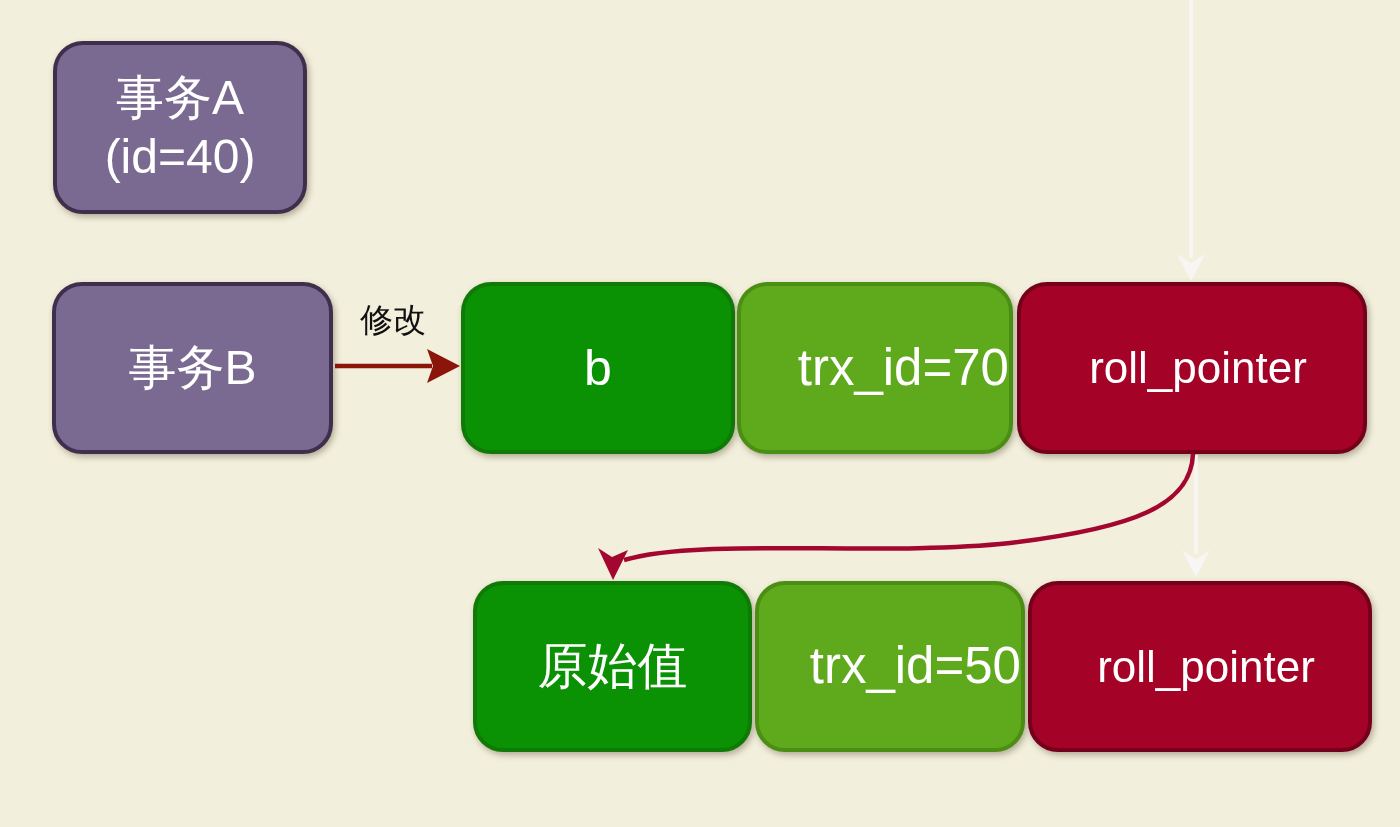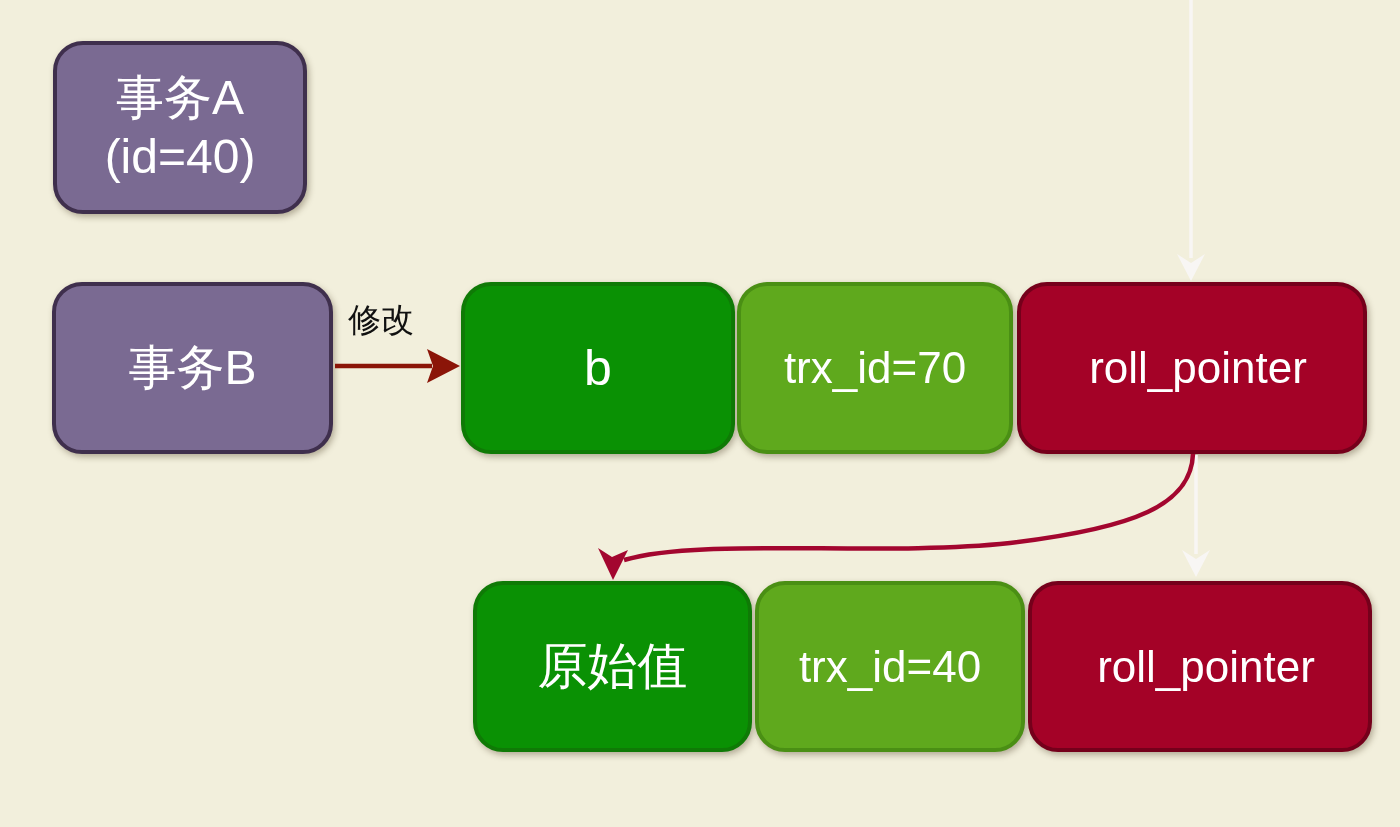--- a/index.html
+++ b/index.html
@@ -43,40 +43,41 @@
     font-size:48px;
   }
   .cell-value{
     background:var(--value-fill);
     border:4px solid var(--value-border);
     font-size:50px;
   }
   .cell-trx{
     background:var(--trx-fill);
     border:4px solid var(--trx-border);
-    font-size:44px;
+    font-size:51px;
+    align-items:flex-end;
   }
   .cell-roll{
     background:var(--roll-fill);
     border:4px solid var(--roll-border);
     font-size:44px;
     padding-left:12px;
   }
   #tx-a{left:53px;top:41px;width:254px;height:173px;}
   #tx-b{left:52px;top:282px;width:281px;height:172px;}
   #r1-value{left:461px;top:282px;width:274px;height:172px;}
   #r1-trx{left:737px;top:282px;width:276px;height:172px;}
   #r1-roll{left:1017px;top:282px;width:350px;height:172px;}
   #r2-value{left:473px;top:581px;width:279px;height:171px;}
   #r2-trx{left:755px;top:581px;width:270px;height:171px;}
   #r2-roll{left:1028px;top:581px;width:344px;height:171px;}
   .modify-label{
     position:absolute;left:348px;top:298px;width:90px;
     font-size:33px;color:var(--label-text);
-    text-align:left;font-weight:500;
+    text-align:center;font-weight:500;
   }
   svg.arrows{
     position:absolute;left:0;top:0;
     pointer-events:none;
   }
   .modify-line{stroke:var(--modify-arrow);stroke-width:4.5;fill:none;}
   .modify-head{fill:var(--modify-arrow);}
   .faint-line{stroke:var(--faint-arrow);stroke-width:3.5;fill:none;}
   .faint-head{fill:var(--faint-arrow);}
   .chain-line{stroke:var(--chain-arrow);stroke-width:4.5;fill:none;}
@@ -103,21 +104,21 @@
     <div>trx_id=70</div>
   </div>
   <div class="box cell-roll" id="r1-roll">
     <div>roll_pointer</div>
   </div>
 
   <div class="box cell-value" id="r2-value">
     <div>原始值</div>
   </div>
   <div class="box cell-trx" id="r2-trx">
-    <div>trx_id=40</div>
+    <div>trx_id=50</div>
   </div>
   <div class="box cell-roll" id="r2-roll">
     <div>roll_pointer</div>
   </div>
 
   <div class="modify-label">修改</div>
 
   <svg class="arrows" width="1400" height="827" viewBox="0 0 1400 827">
 
     <g>

